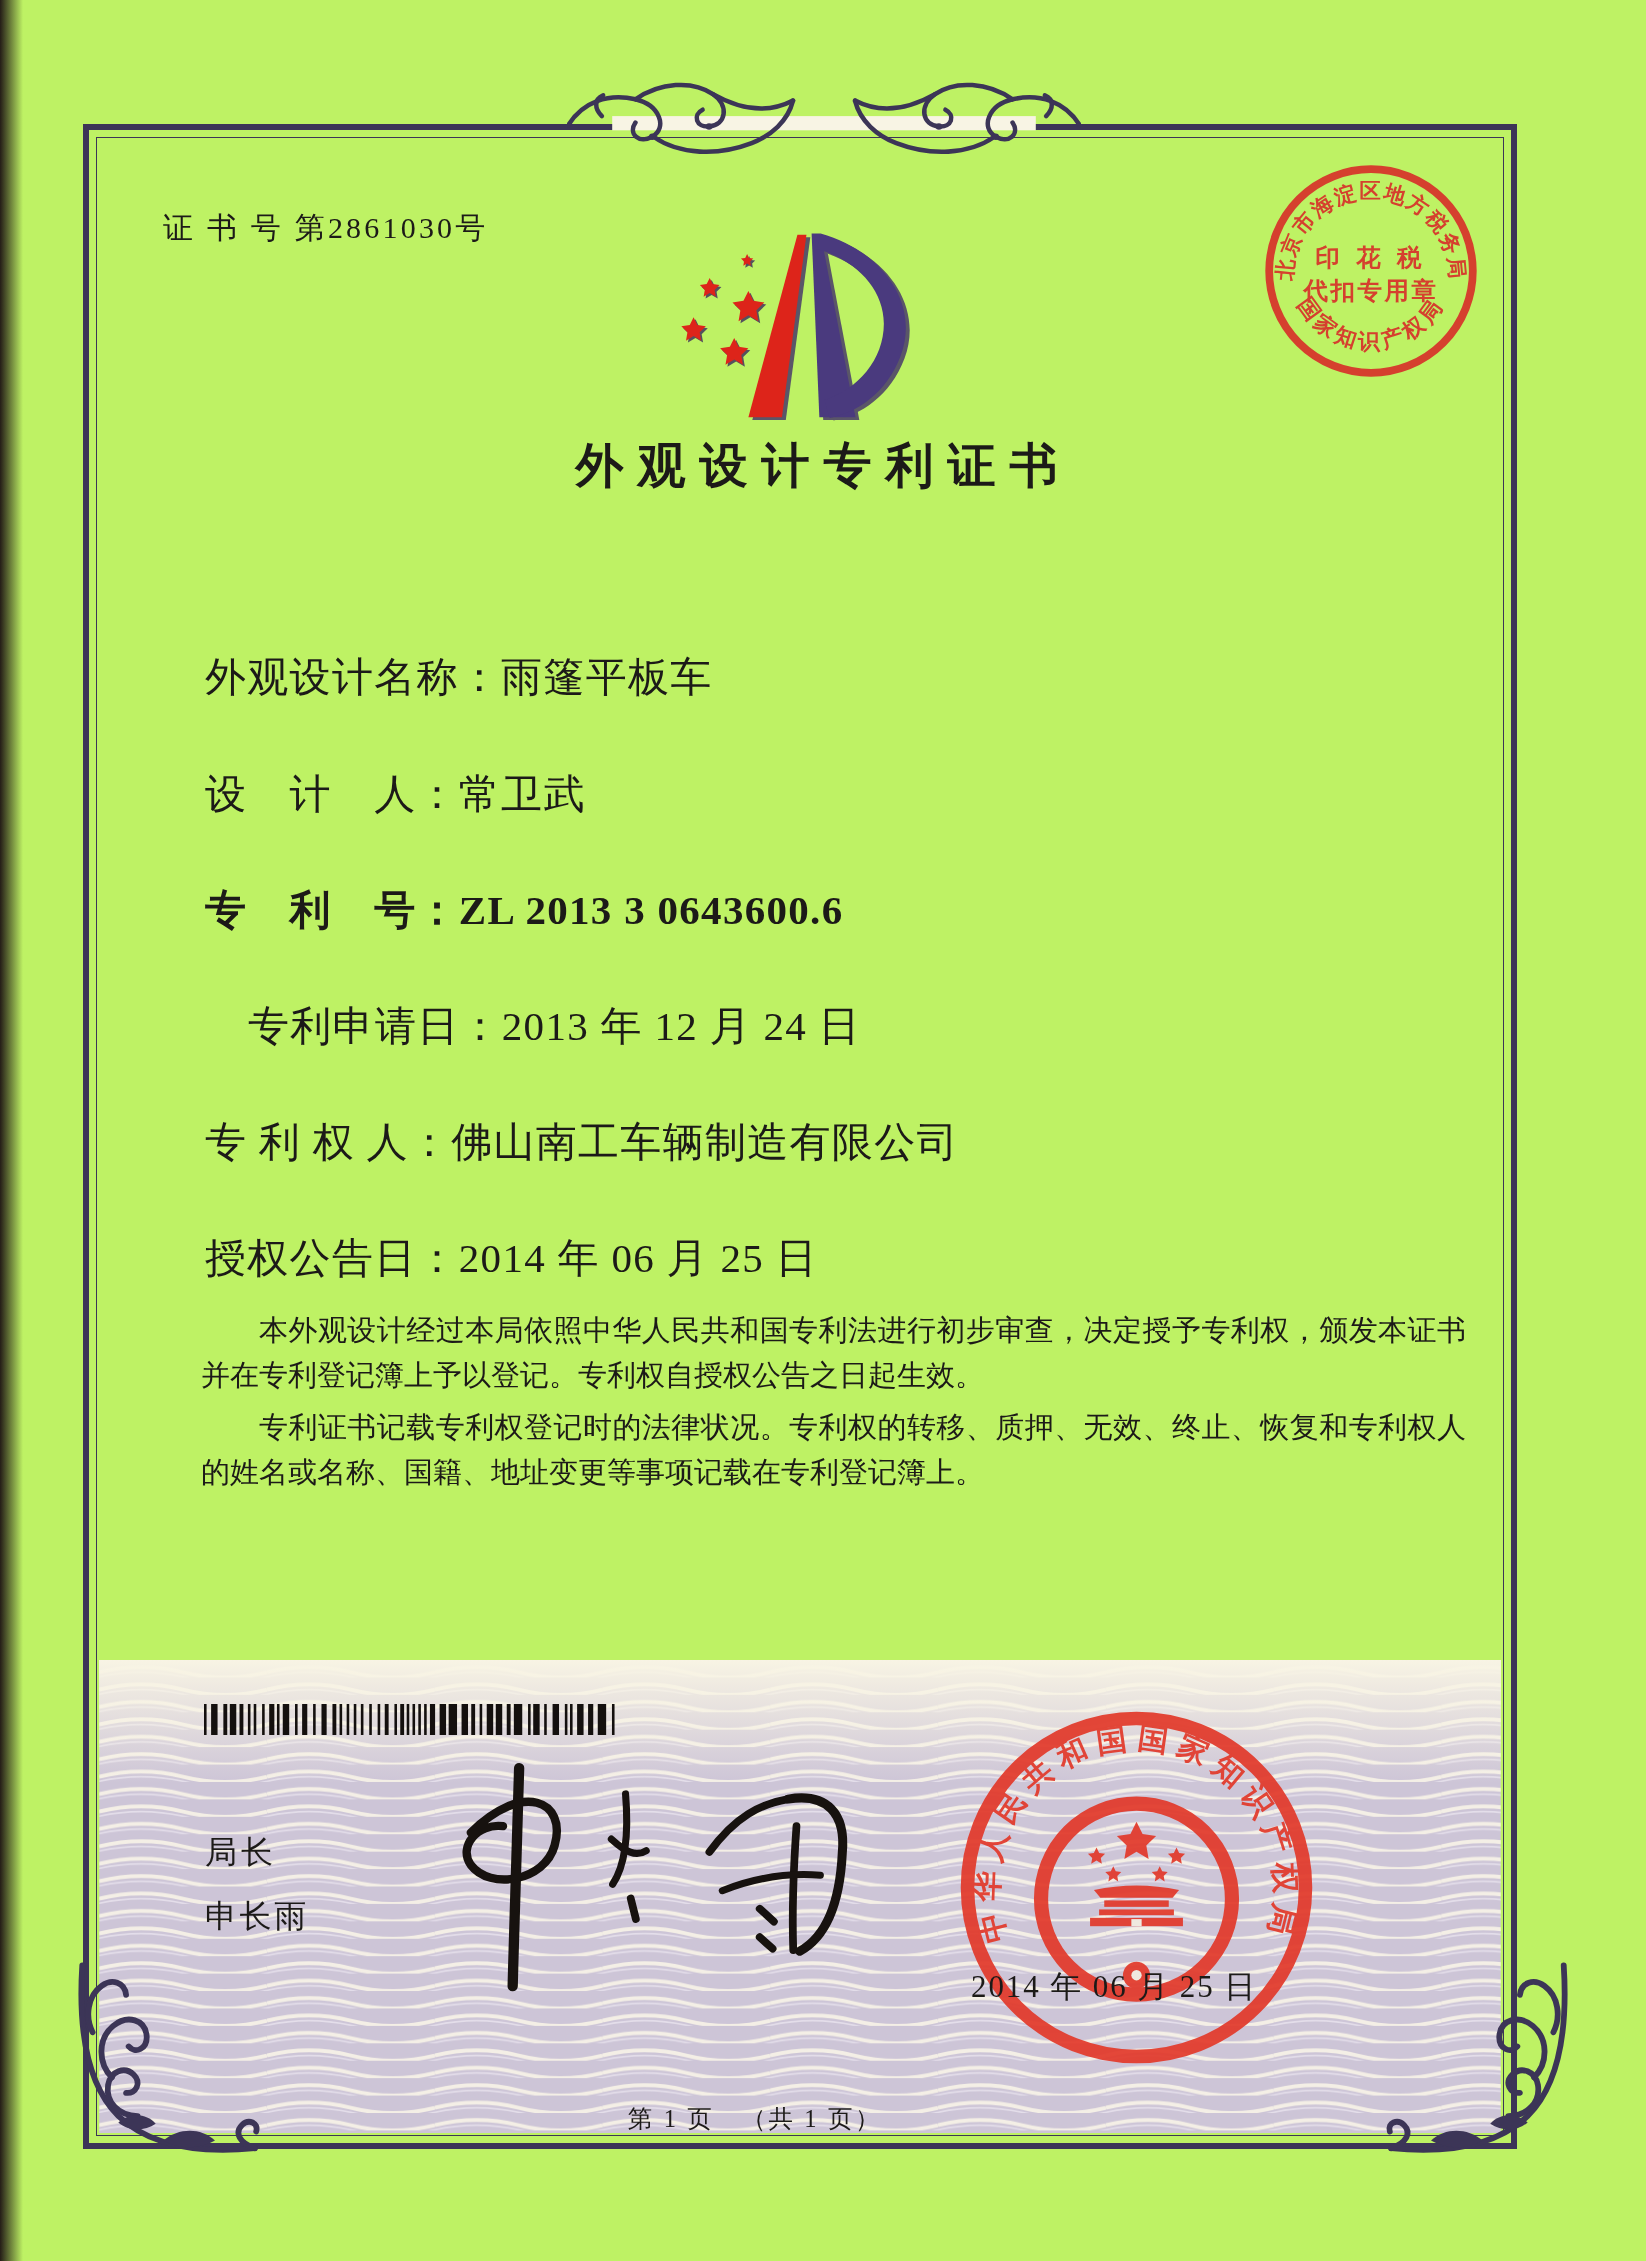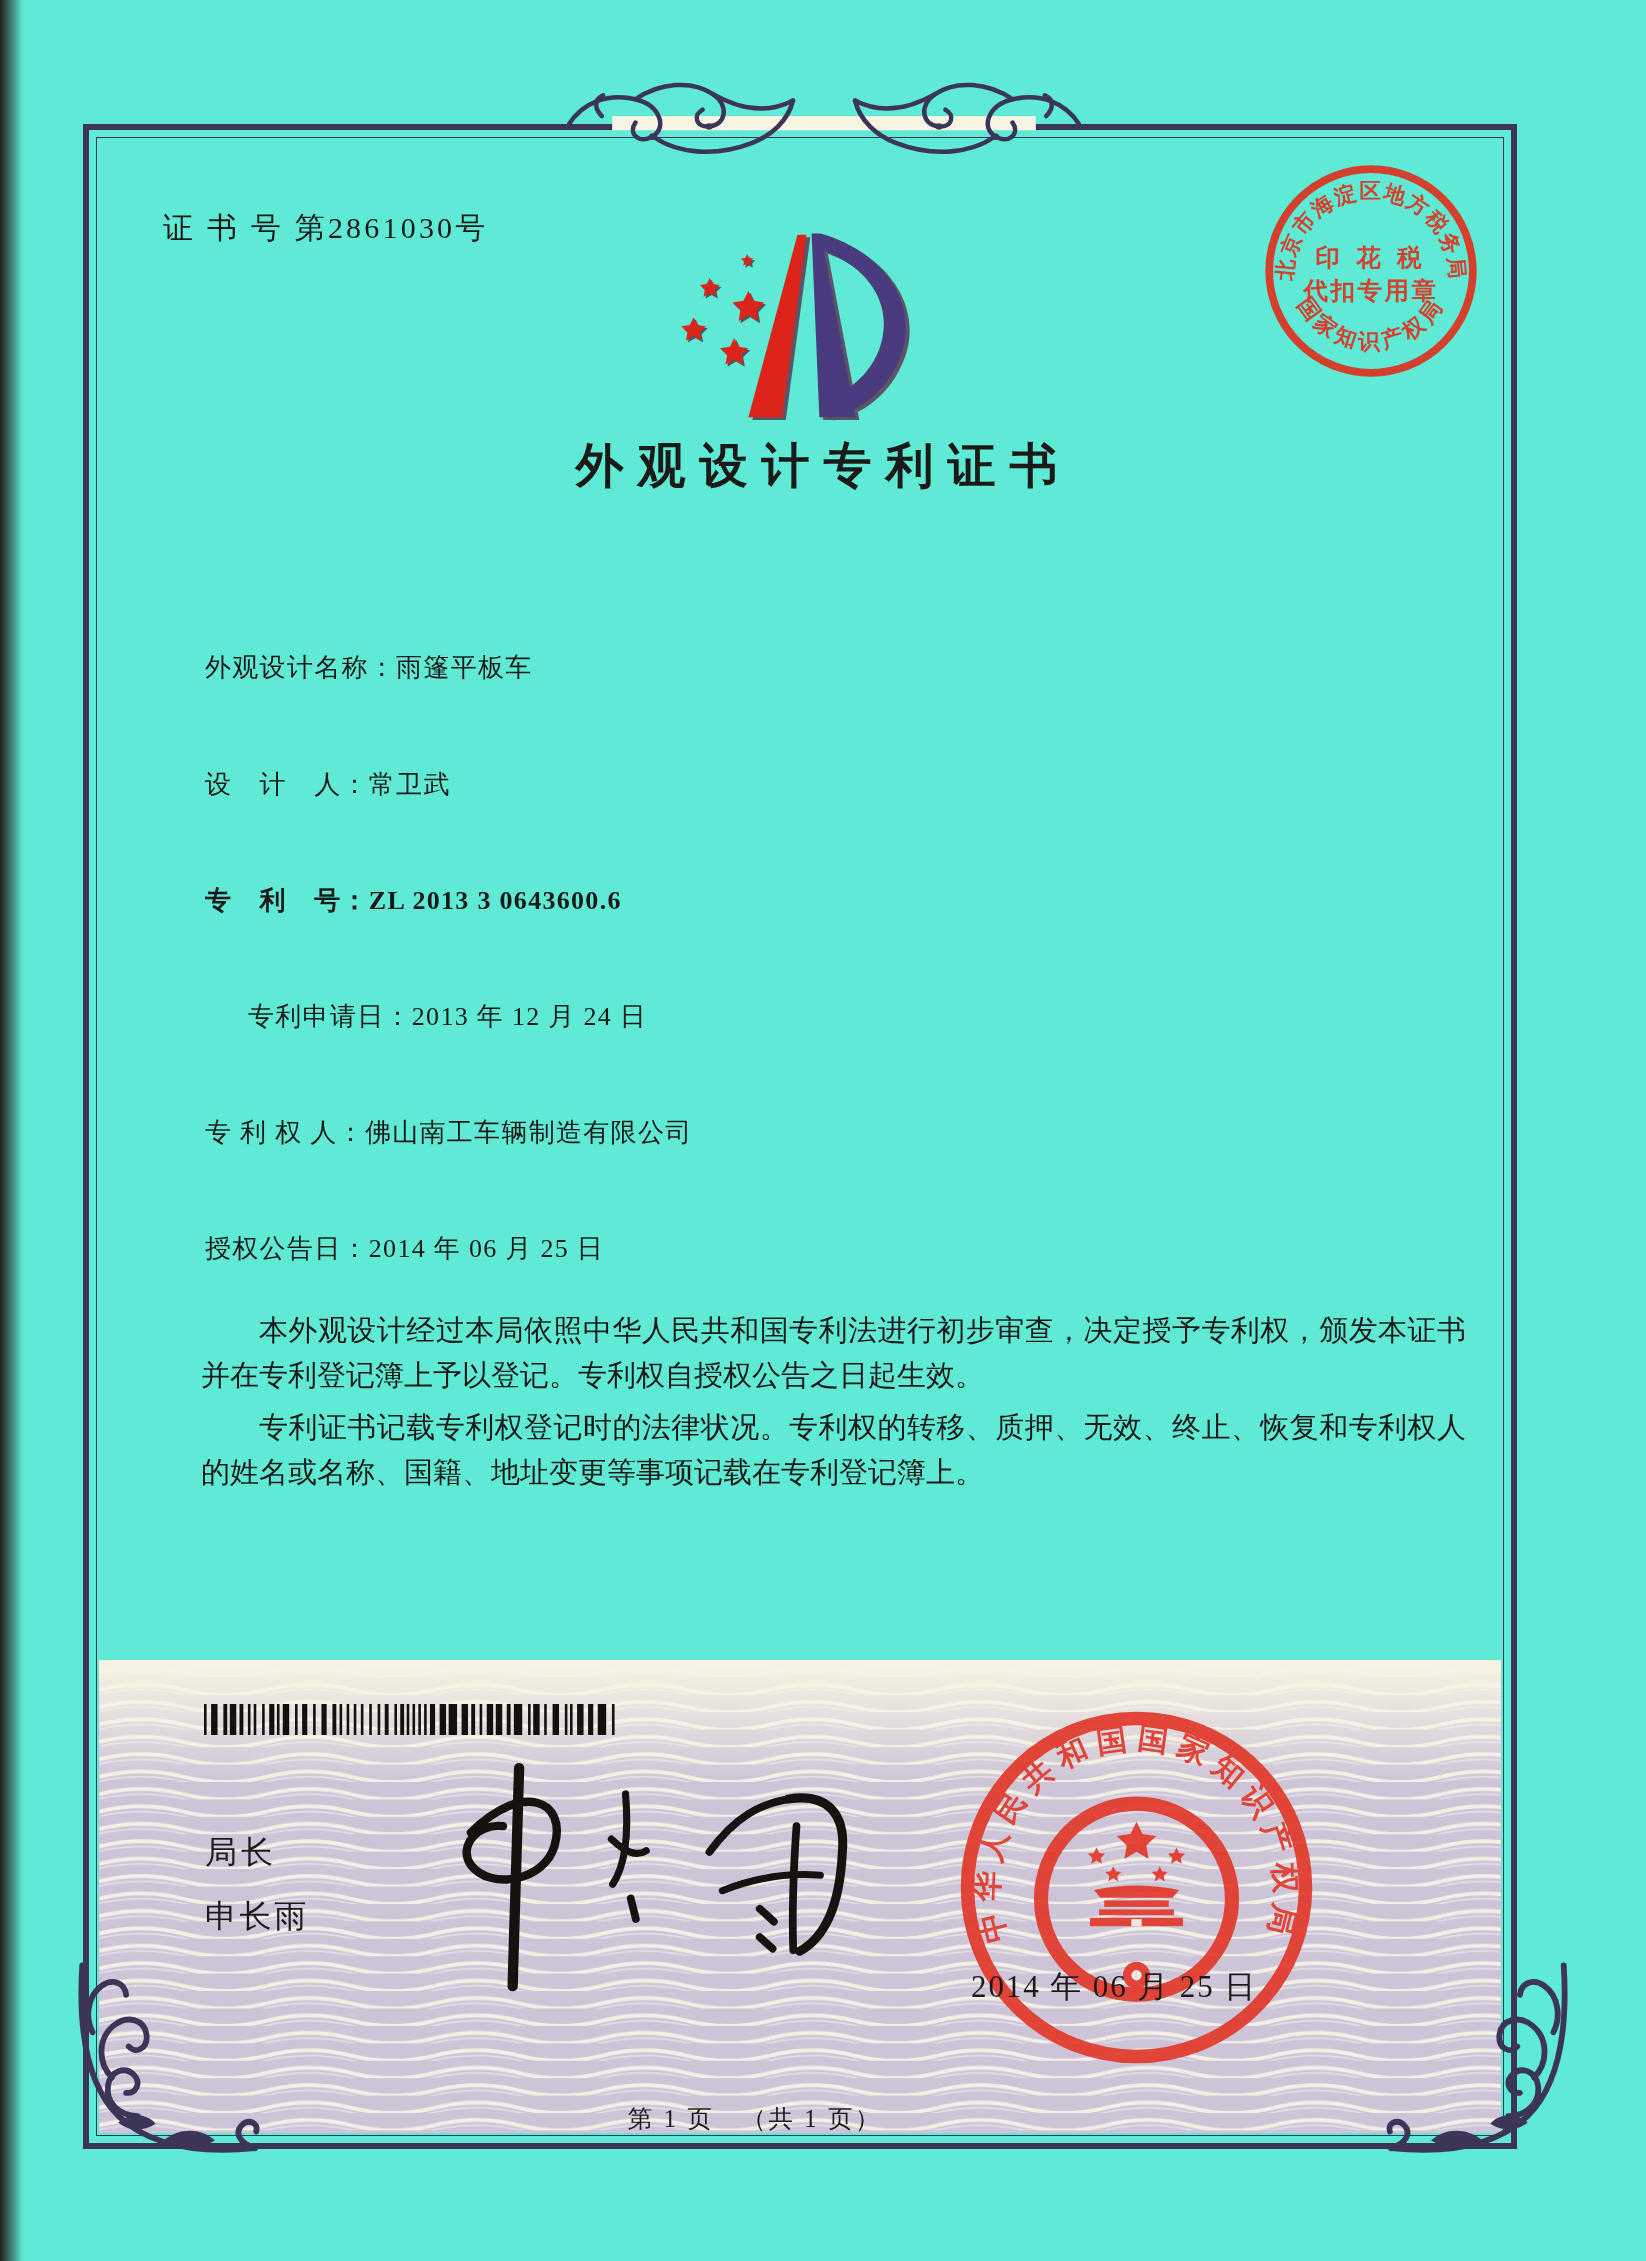--- a/index.html
+++ b/index.html
@@ -1,32 +1,32 @@
 <!DOCTYPE html>
 <html style="font-size:10.3px"><head>
 <meta charset="utf-8">
 <style>
   html,body{margin:0;padding:0;}
   body{width:1647px;height:2261px;background:#efe9d6;font-family:"Liberation Serif","DejaVu Serif",serif;}
-  .page{position:relative;width:1647px;height:2261px;background:#5eead4;overflow:hidden;}
+  .page{position:relative;width:1647px;height:2261px;background:#bef264;overflow:hidden;}
   .scan-left{position:absolute;left:0;top:0;width:23px;height:100%;z-index:9;
     background:linear-gradient(90deg,#241c17 0%,rgba(36,28,23,.55) 45%,rgba(36,28,23,0) 100%);}
   
   .wave-band{position:absolute;left:99px;top:1660px;width:1402px;height:473px;z-index:1;overflow:hidden;}
   .wave-fade{position:absolute;left:0;top:0;width:100%;height:123px;
     background:linear-gradient(180deg,#f8f4e4 0%,rgba(248,244,228,0) 100%);}
   
   .frame{position:absolute;left:83px;top:124px;width:1434px;height:2025px;box-sizing:border-box;
     border:6.5px solid #3c3557;z-index:2;}
   .frame-inner{position:absolute;inset:7px;border:1.9px solid #3c3557;}
   .orn{position:absolute;z-index:3;}
   .content{position:absolute;z-index:5;color:#1c1a18;}
   .certno{left:163px;top:208px;font-size:30px;letter-spacing:3.2px;white-space:nowrap;}
   .title{left:0;right:0;top:434px;text-align:center;font-size:48px;font-weight:bold;letter-spacing:14px;white-space:nowrap;}
-  .field{left:205px;font-size:26px;white-space:nowrap;letter-spacing:1.3px;}
+  .field{left:205px;font-size:41px;white-space:nowrap;letter-spacing:1.3px;}
   .paras{left:194px;top:1301px;width:1279px;font-size:29px;line-height:45px;text-align:justify;}
   .paras p{margin:7px;text-indent:2em;}
   .sig-title{left:205px;top:1831px;font-size:32px;letter-spacing:3.9px;}
   .sig-name{left:205px;top:1895px;font-size:32px;letter-spacing:2.6px;}
   .seal-date{left:971px;top:1966px;font-size:31px;letter-spacing:1.9px;white-space:nowrap;z-index:7;}
   .footer{left:529px;top:2062px;width:452px;text-align:center;font-size:24.5px;letter-spacing:2.6px;white-space:nowrap;margin-top:40px;}
   .img{position:absolute;}
 </style>
 </head>
 <body>

